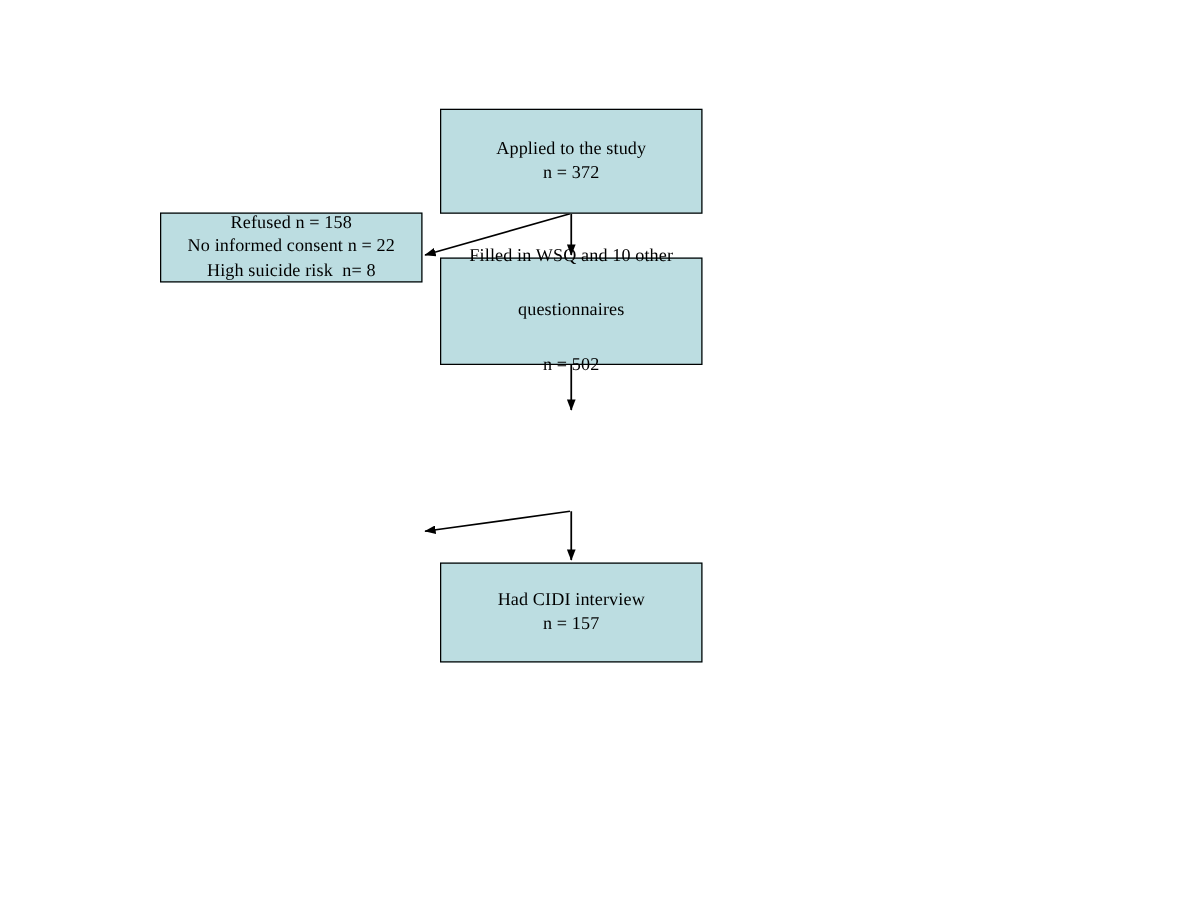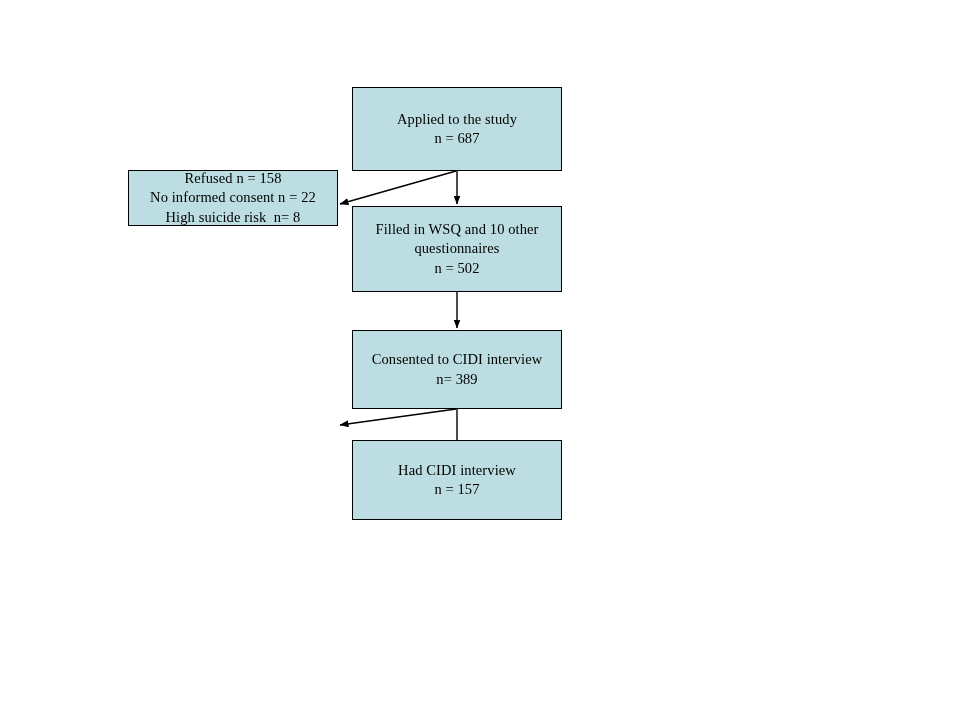--- a/index.html
+++ b/index.html
@@ -43,23 +43,23 @@
     letter-spacing: 0.1px;
     z-index: 2;
   }
   .node .line {
     display: block;
     white-space: pre;
   }
 
   
   #node-applied   { left: 352px; top: 87px;  width: 210px; height: 84px; }
-  #node-wsq       { left: 352px; top: 206px; width: 210px; height: 86px; }
+  #node-wsq       { left: 352px; top: 206px; width: 210px; height: 86px; gap: 24px; }
   #node-consented { left: 352px; top: 330px; width: 210px; height: 79px; }
-  #node-had-cidi  { left: 352px; top: 440px; width: 210px; height: 80px; }
+  #node-had-cidi  { left: 352px; top: 450px; width: 210px; height: 80px; }
 
   
   #node-excluded-1 { left: 128px; top: 170px; width: 210px; height: 56px; }
   #node-excluded-2 { left: 128px; top: 388px; width: 210px; height: 78px; }
 </style>
 </head>
 <body>
 
 <div id="flowchart">
 
@@ -76,39 +76,35 @@
 
     <line x1="457" y1="292" x2="457" y2="328" stroke="#000000" stroke-width="1.4" marker-end="url(#arrowhead)"></line>
 
     <line x1="457" y1="409" x2="457" y2="448" stroke="#000000" stroke-width="1.4" marker-end="url(#arrowhead)"></line>
 
     <line x1="456" y1="409" x2="340" y2="425" stroke="#000000" stroke-width="1.4" marker-end="url(#arrowhead)"></line>
   </svg>
 
   <div class="node" id="node-applied">
     <span class="line">Applied to the study</span>
-    <span class="line">n = 687</span>
+    <span class="line">n = 372</span>
   </div>
 
   <div class="node" id="node-excluded-1">
     <span class="line">Refused n = 158</span>
     <span class="line">No informed consent n = 22</span>
     <span class="line">High suicide risk  n= 8</span>
   </div>
 
   <div class="node" id="node-wsq">
     <span class="line">Filled in WSQ and 10 other</span>
     <span class="line">questionnaires</span>
     <span class="line">n = 502</span>
   </div>
 
-  <div class="node" id="node-consented">
-    <span class="line">Consented to CIDI interview</span>
-    <span class="line">n= 389</span>
-  </div>
 
 
   <div class="node" id="node-had-cidi">
     <span class="line">Had CIDI interview</span>
     <span class="line">n = 157</span>
   </div>
 
 </div>
 
 </body></html>

